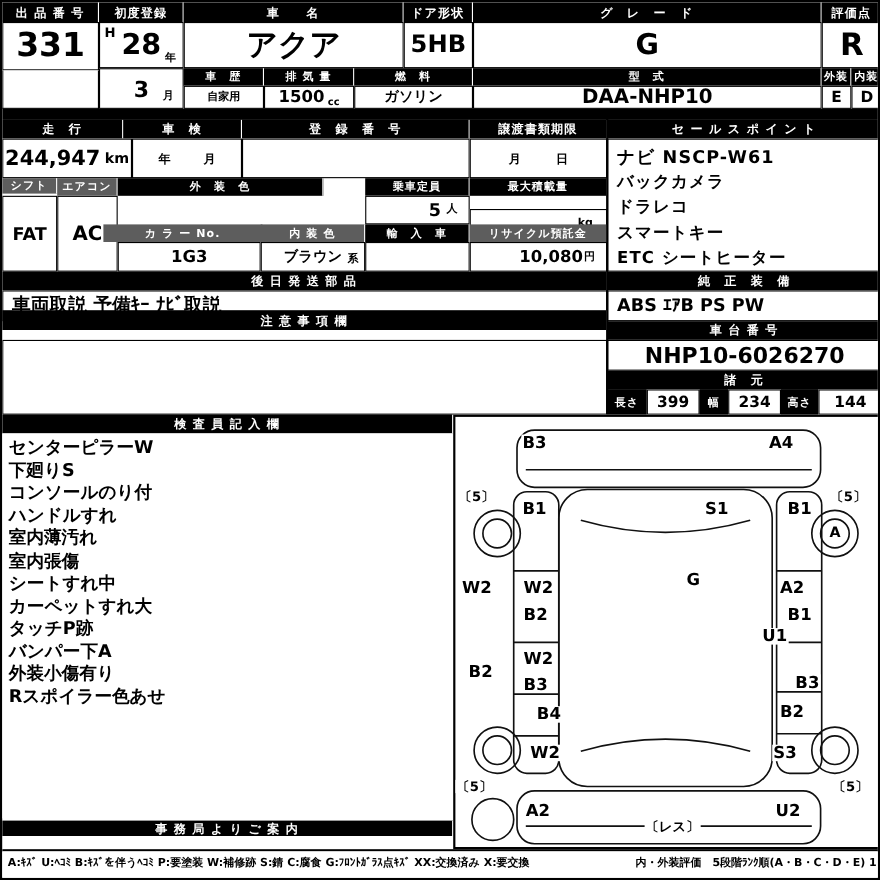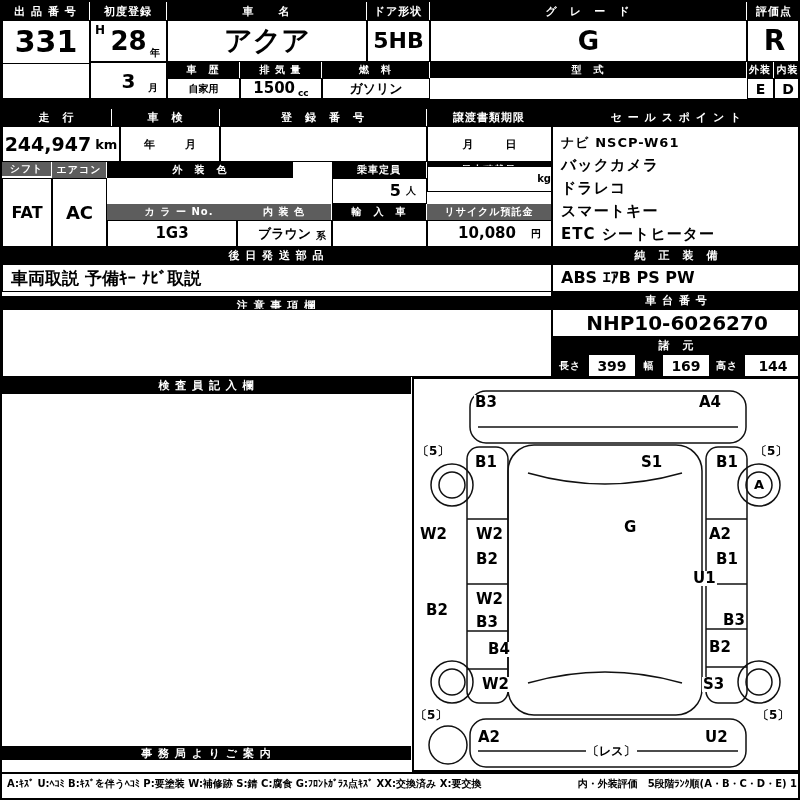--- a/index.html
+++ b/index.html
@@ -60,20 +60,21 @@
   <div class="hdr sm" style="left:428px;top:60px;width:317px;height:16px">型　式</div>
   <div class="hdr sm" style="left:745px;top:60px;width:27px;height:16px">外装</div>
   <div class="hdr sm" style="left:772px;top:60px;width:28px;height:16px">内装</div>
 
   <div class="cell" style="left:165px;top:76px;width:73px;height:21px;font-size:10px">自家用</div>
   <div class="cell" style="left:238px;top:76px;width:82px;height:21px">
     <span style="font-size:15px">1500</span>
     <span style="font-size:9px;margin-left:3px;align-self:flex-end">cc</span>
   </div>
   <div class="cell" style="left:320px;top:76px;width:108px;height:21px;font-size:13px">ガソリン</div>
+  <div class="cell" style="left:428px;top:76px;width:317px;height:21px;font-size:18px">DAA-NHP10</div>
   <div class="cell" style="left:745px;top:76px;width:27px;height:21px;font-size:14px">E</div>
   <div class="cell" style="left:772px;top:76px;width:28px;height:21px;font-size:14px">D</div>
 
   <div class="band" style="left:0;top:97px;width:800px;height:10px"></div>
 
   <div class="hdr" style="left:0;top:107px;width:110px;height:17px">走　行</div>
   <div class="hdr" style="left:110px;top:107px;width:108px;height:17px">車　検</div>
   <div class="hdr" style="left:218px;top:107px;width:207px;height:17px">登　録　番　号</div>
   <div class="hdr" style="left:425px;top:107px;width:125px;height:17px">譲渡書類期限</div>
   <div class="hdr" style="left:550px;top:107px;width:250px;height:17px">セ ー ル ス ポ イ ン ト</div>
@@ -86,82 +87,96 @@
     <span style="font-size:19px">244,947</span>
     <span style="font-size:13px">km</span>
   </div>
   <div class="cell" style="left:218px;top:124px;width:207px;height:36px"></div>
   <div class="cell" style="left:425px;top:124px;width:125px;height:36px;gap:32px;font-size:11px">
     <span>月</span>
     <span>日</span>
   </div>
 
   <div class="txtblock" style="left:550px;top:124px;width:250px;height:121px;padding:4px 0 0 0">
-    <div class="line" style="font-size:13px;line-height:23px;letter-spacing:1px">ナビ NSCP-W61</div>
+    <div class="line" style="font-size:16px;line-height:23px;letter-spacing:1px">ナビ NSCP-W61</div>
     <div class="line" style="font-size:15px;line-height:23px;letter-spacing:1px">バックカメラ</div>
     <div class="line" style="font-size:15px;line-height:23px;letter-spacing:1px">ドラレコ</div>
     <div class="line" style="font-size:15px;line-height:23px;letter-spacing:1px">スマートキー</div>
     <div class="line" style="font-size:15px;line-height:23px;letter-spacing:1px">ETC シートヒーター</div>
   </div>
 
   <div class="hdr gray sm" style="left:0;top:160px;width:50px;height:14px">シフト</div>
   <div class="hdr gray sm" style="left:50px;top:160px;width:55px;height:16px">エアコン</div>
   <div class="hdr sm" style="left:105px;top:160px;width:187px;height:16px">外　装　色</div>
   <div class="hdr sm" style="left:330px;top:160px;width:95px;height:16px">乗車定員</div>
   <div class="hdr sm" style="left:425px;top:160px;width:125px;height:16px">最大積載量</div>
 
   <div class="cell" style="left:50px;top:176px;width:55px;height:69px;font-size:18px">AC</div>
   <div class="cell" style="left:0;top:176px;width:50px;height:69px;font-size:16px">FAT</div>
   <div class="cell right" style="left:330px;top:176px;width:95px;height:26px;gap:5px;padding-right:10px">
     <span style="font-size:16px">5</span>
     <span style="font-size:10px">人</span>
   </div>
-  <div class="cell right" style="left:425px;top:164px;width:125px;height:26px;padding-right:0;font-size:10px">
+  <div class="cell right" style="left:425px;top:188px;width:125px;height:26px;padding-right:12px;font-size:10px">
     <span>kg</span>
   </div>
 
-  <div class="hdr gray sm" style="left:105px;top:202px;width:145px;height:16px">カ ラ ー No.</div>
+  <div class="hdr gray sm" style="left:92px;top:202px;width:145px;height:16px">カ ラ ー No.</div>
   <div class="hdr gray sm" style="left:235px;top:202px;width:95px;height:16px">内 装 色</div>
   <div class="hdr sm" style="left:330px;top:202px;width:95px;height:16px">輸　入　車</div>
   <div class="hdr gray sm" style="left:425px;top:202px;width:125px;height:16px">リサイクル預託金</div>
 
   <div class="cell" style="left:105px;top:218px;width:130px;height:27px;font-size:15px">1G3</div>
   <div class="cell" style="left:235px;top:218px;width:95px;height:27px">
     <span style="font-size:13px">ブラウン</span>
     <span style="position:absolute;right:5px;bottom:5px;font-size:10px">系</span>
   </div>
   <div class="cell" style="left:330px;top:218px;width:95px;height:27px"></div>
-  <div class="cell right" style="left:425px;top:218px;width:125px;height:27px;gap:15px;padding-right:10px">
+  <div class="cell right" style="left:425px;top:218px;width:125px;height:27px;gap:1px;padding-right:10px">
     <span style="font-size:15px">10,080</span>
     <span style="font-size:10px">円</span>
   </div>
 
   <div class="hdr" style="left:0;top:245px;width:550px;height:17px">後 日 発 送 部 品</div>
   <div class="cell left" style="left:0;top:262px;width:550px;height:28px;font-size:17px;padding-left:8px">車両取説 予備ｷｰ ﾅﾋﾞ取説</div>
 
   <div class="hdr" style="left:550px;top:245px;width:250px;height:17px">純　正　装　備</div>
   <div class="cell left" style="left:550px;top:262px;width:250px;height:28px;font-size:16px;padding-left:8px">ABS ｴｱB PS PW</div>
 
-  <div class="hdr" style="left:0;top:294px;width:550px;height:18px">注 意 事 項 欄</div>
+  <div class="hdr" style="left:0;top:280px;width:550px;height:18px">注 意 事 項 欄</div>
   <div class="cell" style="left:0;top:307px;width:550px;height:68px"></div>
 
   <div class="hdr" style="left:550px;top:290px;width:250px;height:17px">車 台 番 号</div>
   <div class="cell" style="left:550px;top:307px;width:250px;height:28px;font-size:20px">NHP10-6026270</div>
 
   <div class="hdr" style="left:550px;top:335px;width:250px;height:17px">諸　元</div>
   <div class="hdr sm" style="left:550px;top:352px;width:36px;height:23px;border:1px solid #000">長さ</div>
   <div class="cell" style="left:586px;top:352px;width:48px;height:23px;font-size:14px">399</div>
   <div class="hdr sm" style="left:634px;top:352px;width:26px;height:23px;border:1px solid #000">幅</div>
-  <div class="cell" style="left:660px;top:352px;width:48px;height:23px;font-size:14px">169</div>
+  <div class="cell" style="left:660px;top:352px;width:48px;height:23px;font-size:14px">234</div>
   <div class="hdr sm" style="left:708px;top:352px;width:34px;height:23px;border:1px solid #000">高さ</div>
   <div class="cell" style="left:742px;top:352px;width:58px;height:23px;font-size:14px">144</div>
 
   <div class="band" style="left:549px;top:97px;width:2px;height:278px"></div>
 
   <div class="hdr" style="left:0;top:375px;width:410px;height:17px">検 査 員 記 入 欄</div>
+  <div style="position:absolute;left:0;top:392px;width:410px;height:350px;padding:3px 0 0 6px;font-weight:bold;font-size:16px;line-height:20.5px;background:#fff">
+    <div>センターピラーW</div>
+    <div>下廻りS</div>
+    <div>コンソールのり付</div>
+    <div>ハンドルすれ</div>
+    <div>室内薄汚れ</div>
+    <div>室内張傷</div>
+    <div>シートすれ中</div>
+    <div>カーペットすれ大</div>
+    <div>タッチP跡</div>
+    <div>バンパー下A</div>
+    <div>外装小傷有り</div>
+    <div>Rスポイラー色あせ</div>
+  </div>
 
   <div class="hdr" style="left:0;top:744px;width:410px;height:14px">事 務 局 よ り ご 案 内</div>
 
   <div id="diagram">
     <svg width="386" height="391" viewBox="0 0 386 391" style="position:absolute;left:0;top:0">
       <g fill="none" stroke="#111" stroke-width="1.5">
 
         <rect x="56" y="12" width="276" height="52" rx="16"></rect>
         <line x1="64" y1="48" x2="324" y2="48"></line>
 

